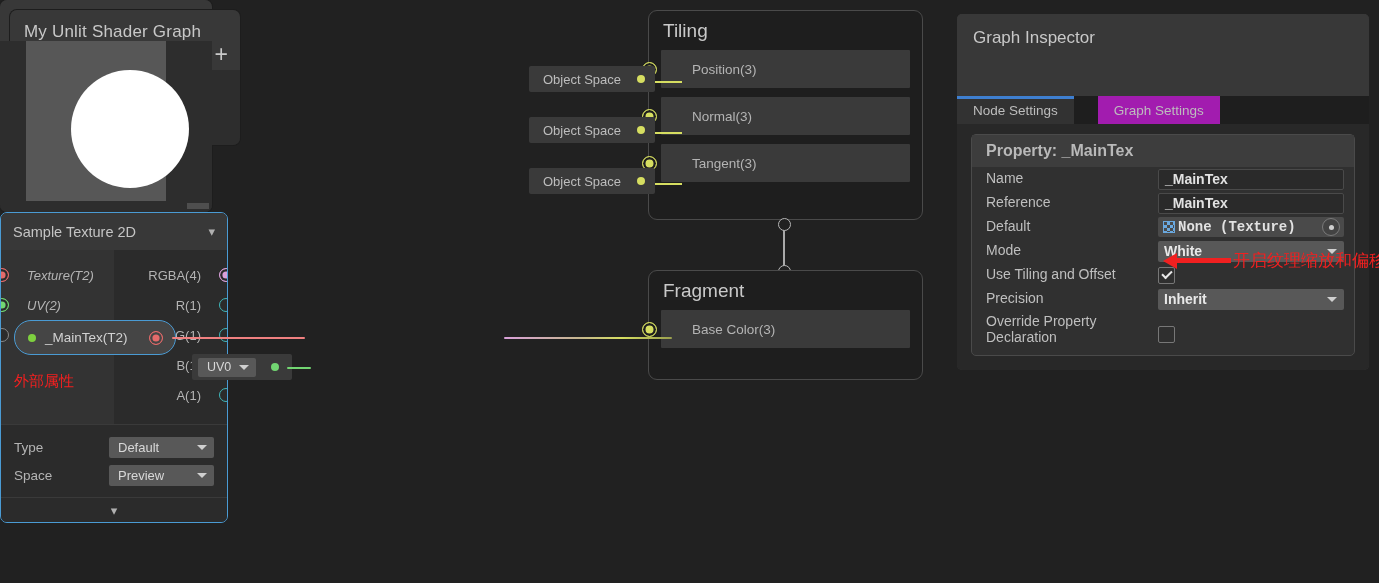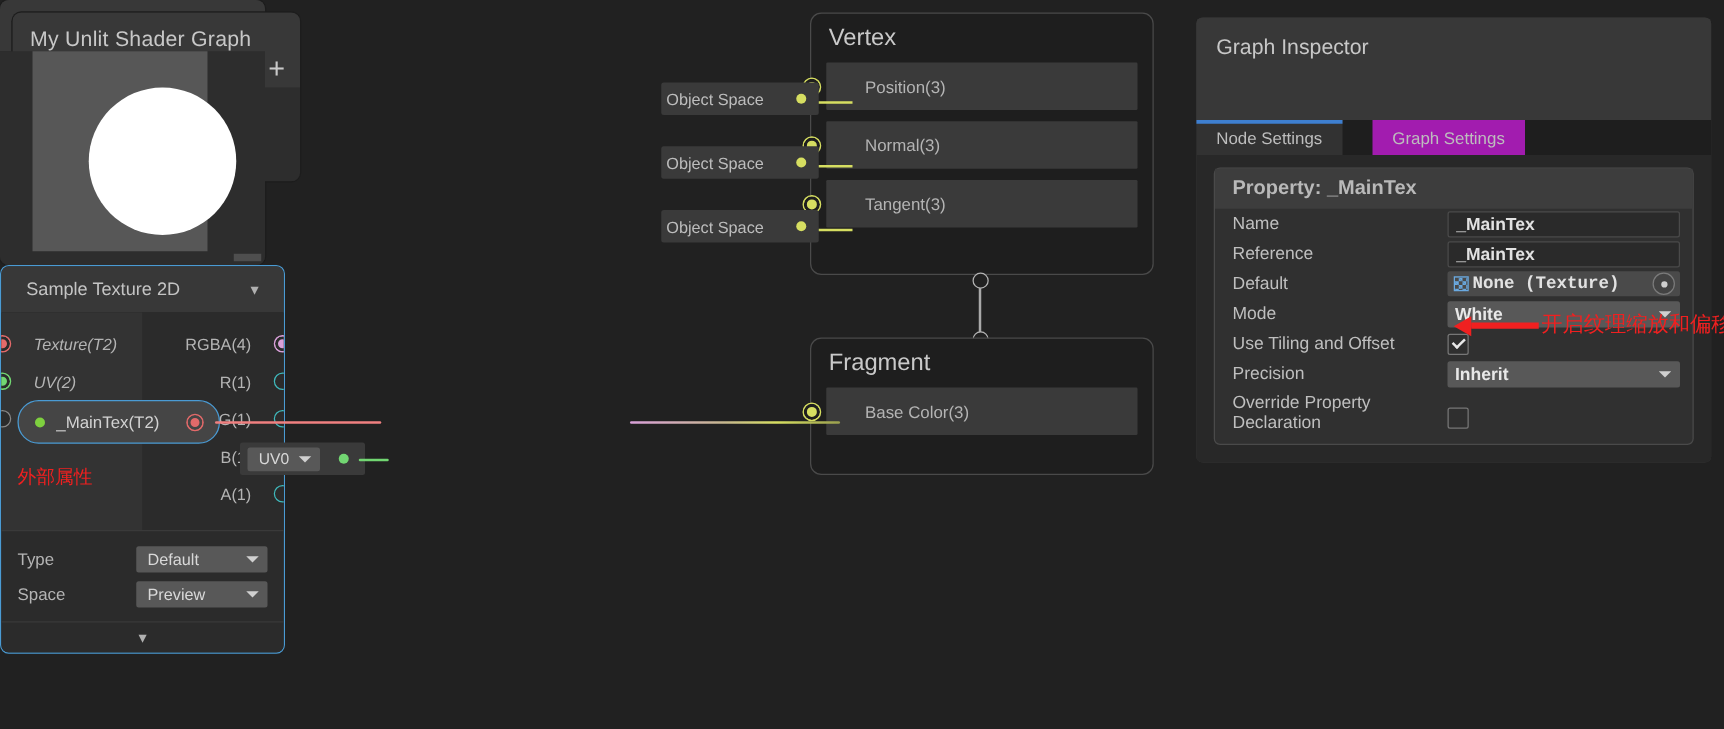--- a/index.html
+++ b/index.html
@@ -55,34 +55,34 @@
     position:absolute;left:-7px;}
   .port.filled{background:#d6de61;box-shadow:inset 0 0 0 2.5px #1e1e1e;}
   .block-wrap{position:relative;}
 
   #vertex{left:648px;top:10px;width:273px;height:208px;}
   #fragment{left:648px;top:270px;width:273px;height:108px;}
 
   
   .objspace{position:absolute;background:#3a3a3a;height:26px;width:126px;display:flex;
     align-items:center;border-radius:2px;}
-  .objspace span{font-size:13px;color:#bdbdbd;margin-left:4px;}
+  .objspace span{font-size:13px;color:#bdbdbd;margin-left:14px;}
   .objspace .odot{position:absolute;right:10px;width:8px;height:8px;border-radius:50%;
     background:#d6de61;}
   .oswire{position:absolute;height:2px;background:#d6de61;}
 
   
   .vconn-line{position:absolute;width:2px;background:#a9a9a9;}
   .vconn-dot{position:absolute;width:11px;height:11px;border-radius:50%;border:1.7px solid #b5b5b5;
     background:#212121;}
 
   
   #sampletex{left:292px;top:266px;width:226px;background:#2b2b2b;border-radius:7px;
     border:1.5px solid #4a9bd4;overflow:hidden;}
-  #st-head{height:37px;background:#383838;display:flex;align-items:center;padding:0 20px;
+  #st-head{height:37px;background:#383838;display:flex;align-items:center;padding:0 12px;
     justify-content:space-between;}
   #st-name{font-size:14.5px;color:#c4c4c4;}
   .chev{color:#b0b0b0;font-size:13px;}
   #st-ports{display:flex;background:#2b2b2b;}
   #st-in{width:50%;padding:10px 0 14px 0;background:#333333;}
   #st-out{width:50%;padding:10px 0 14px 0;background:#2b2b2b;}
   .prow{display:flex;align-items:center;height:30px;position:relative;}
   .prow.out{justify-content:flex-end;}
   .pcircle{width:12px;height:12px;border-radius:50%;border:1.6px solid #888;background:#2b2b2b;}
   .pcircle.red{border-color:#e36a6a;}
@@ -201,21 +201,21 @@
     </div>
     <div id="pv-stage">
       <div id="pv-inner">
         <div id="pv-sphere"></div>
       </div>
       <div id="pv-resize"></div>
     </div>
   </div>
 
   <div id="vertex" class="master panel">
-    <div class="master-title">Vertex</div>
+    <div class="master-title">Tiling</div>
 
     <div class="block-wrap">
       <div class="block">
         <span class="port filled"></span>
         <span class="block-label">Position(3)</span>
       </div>
     </div>
     <div class="block-wrap">
       <div class="block">
         <span class="port filled"></span>

